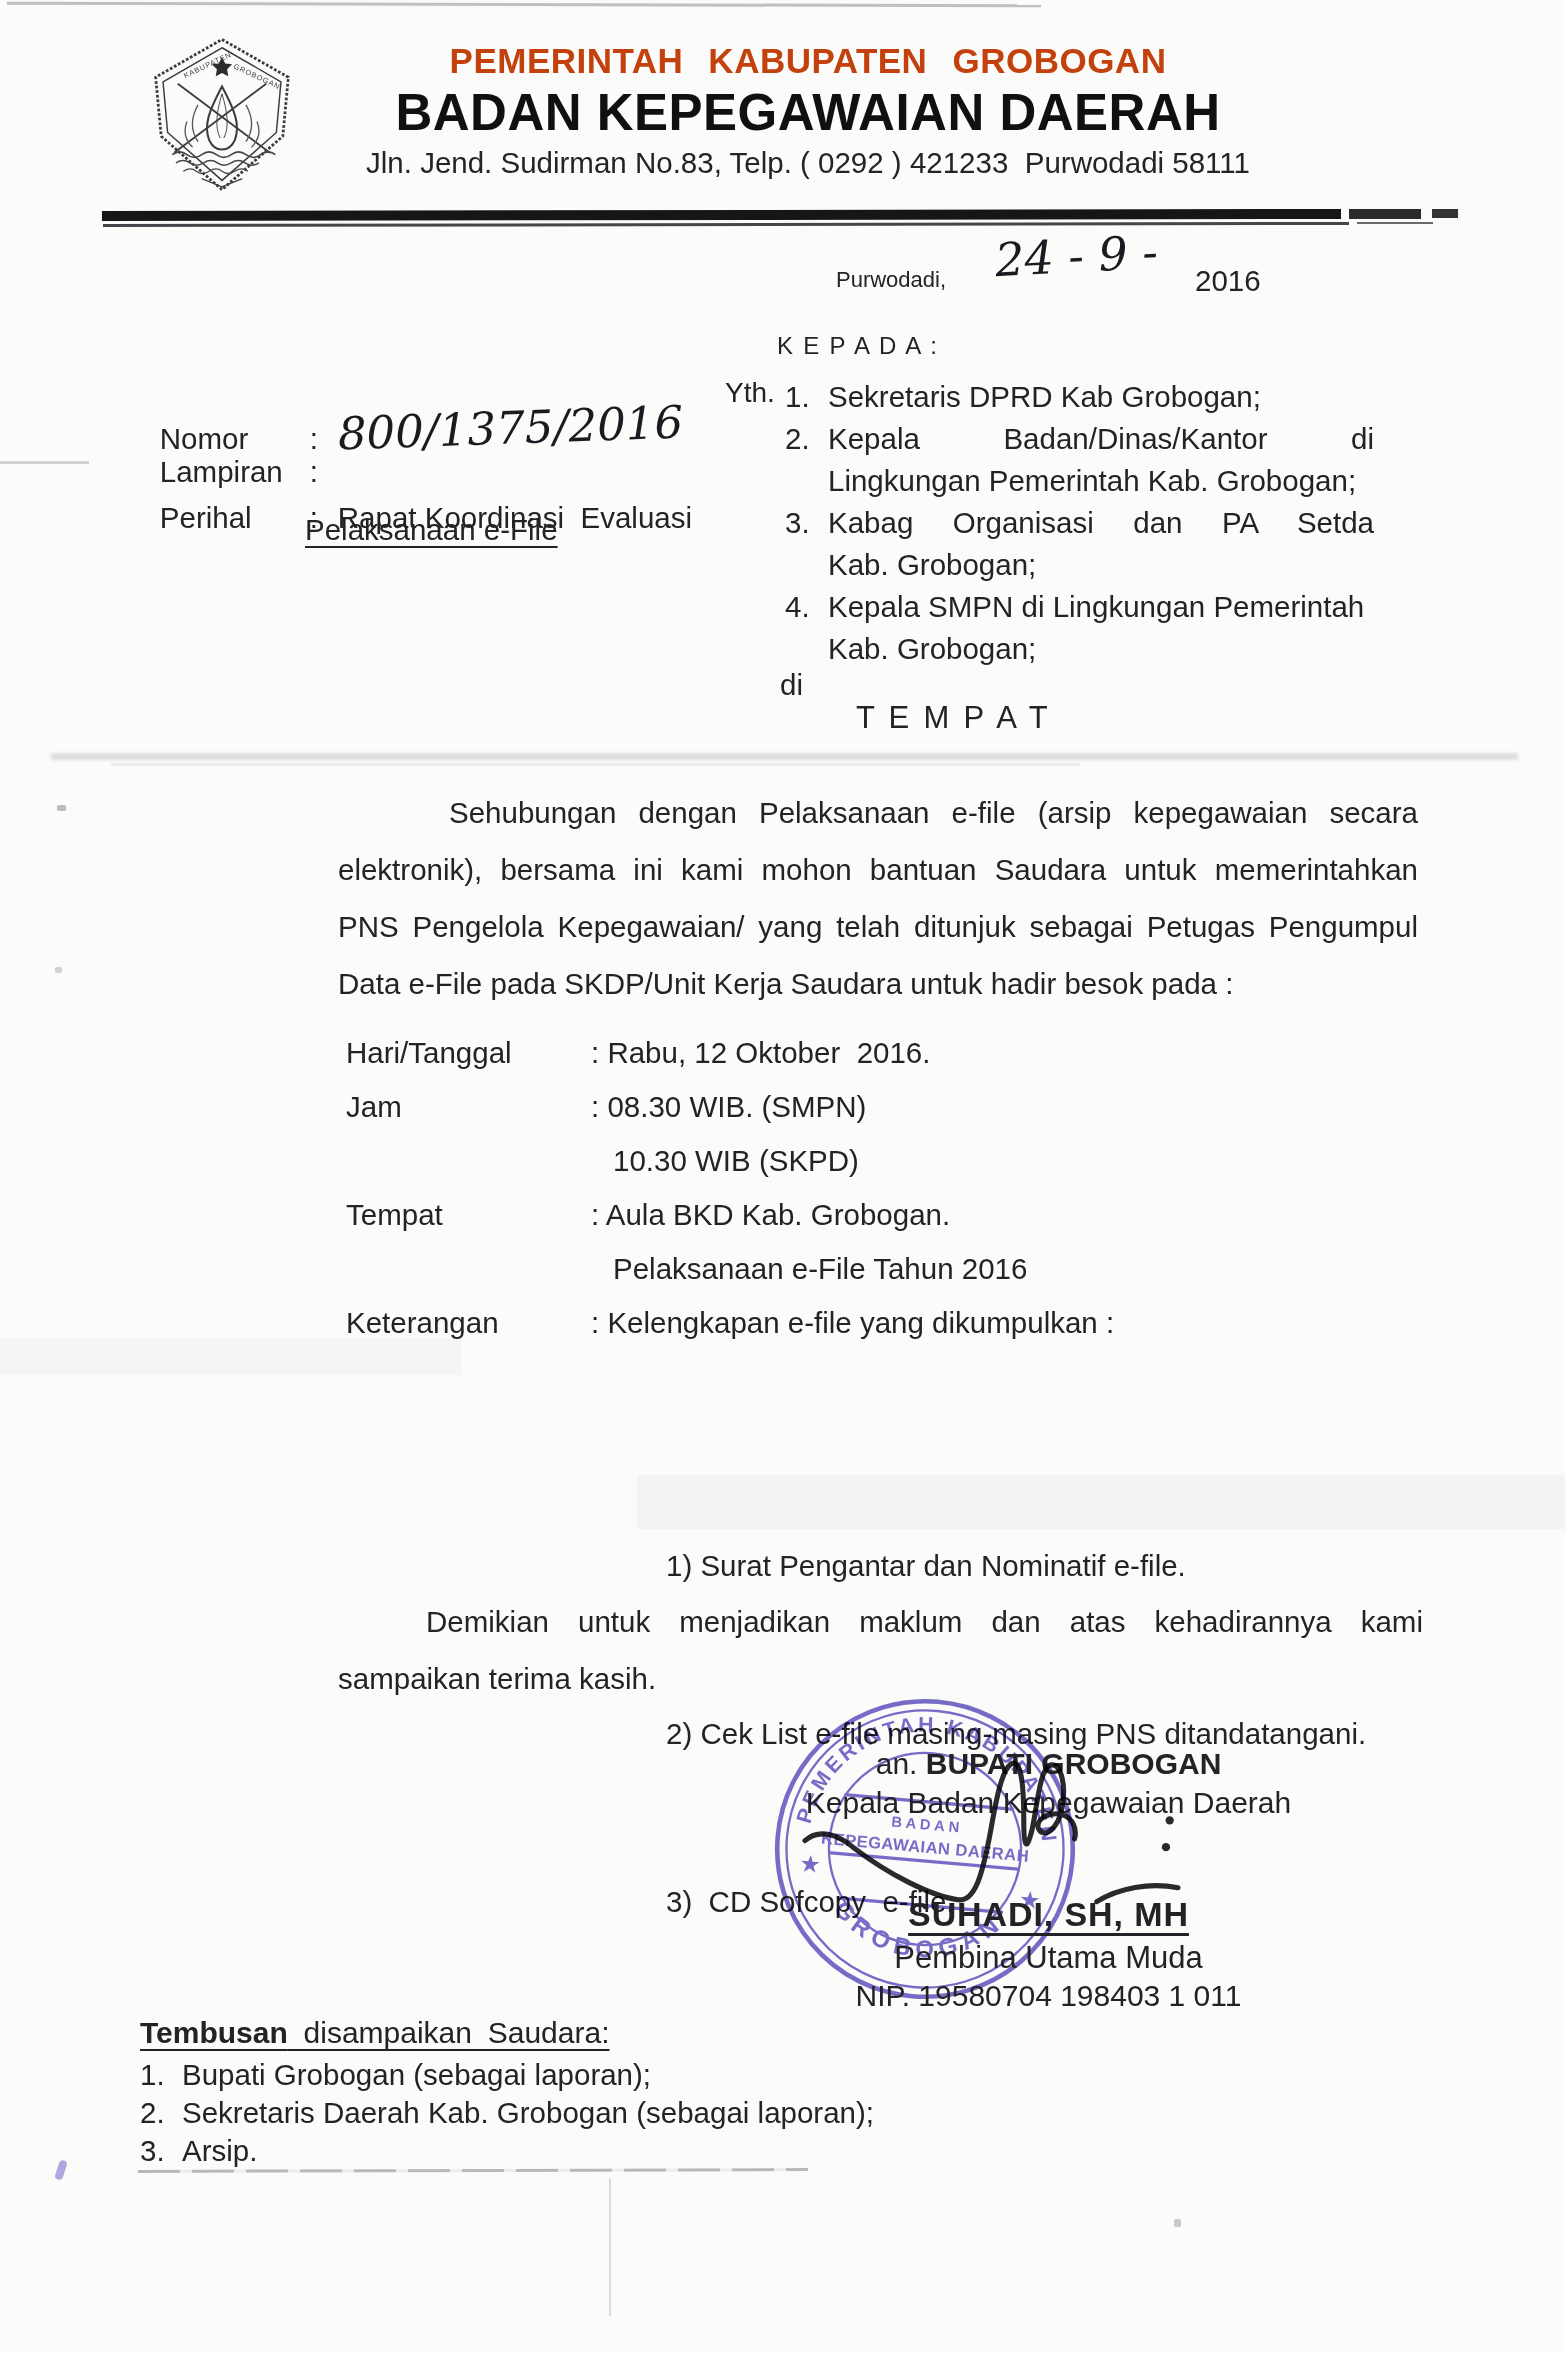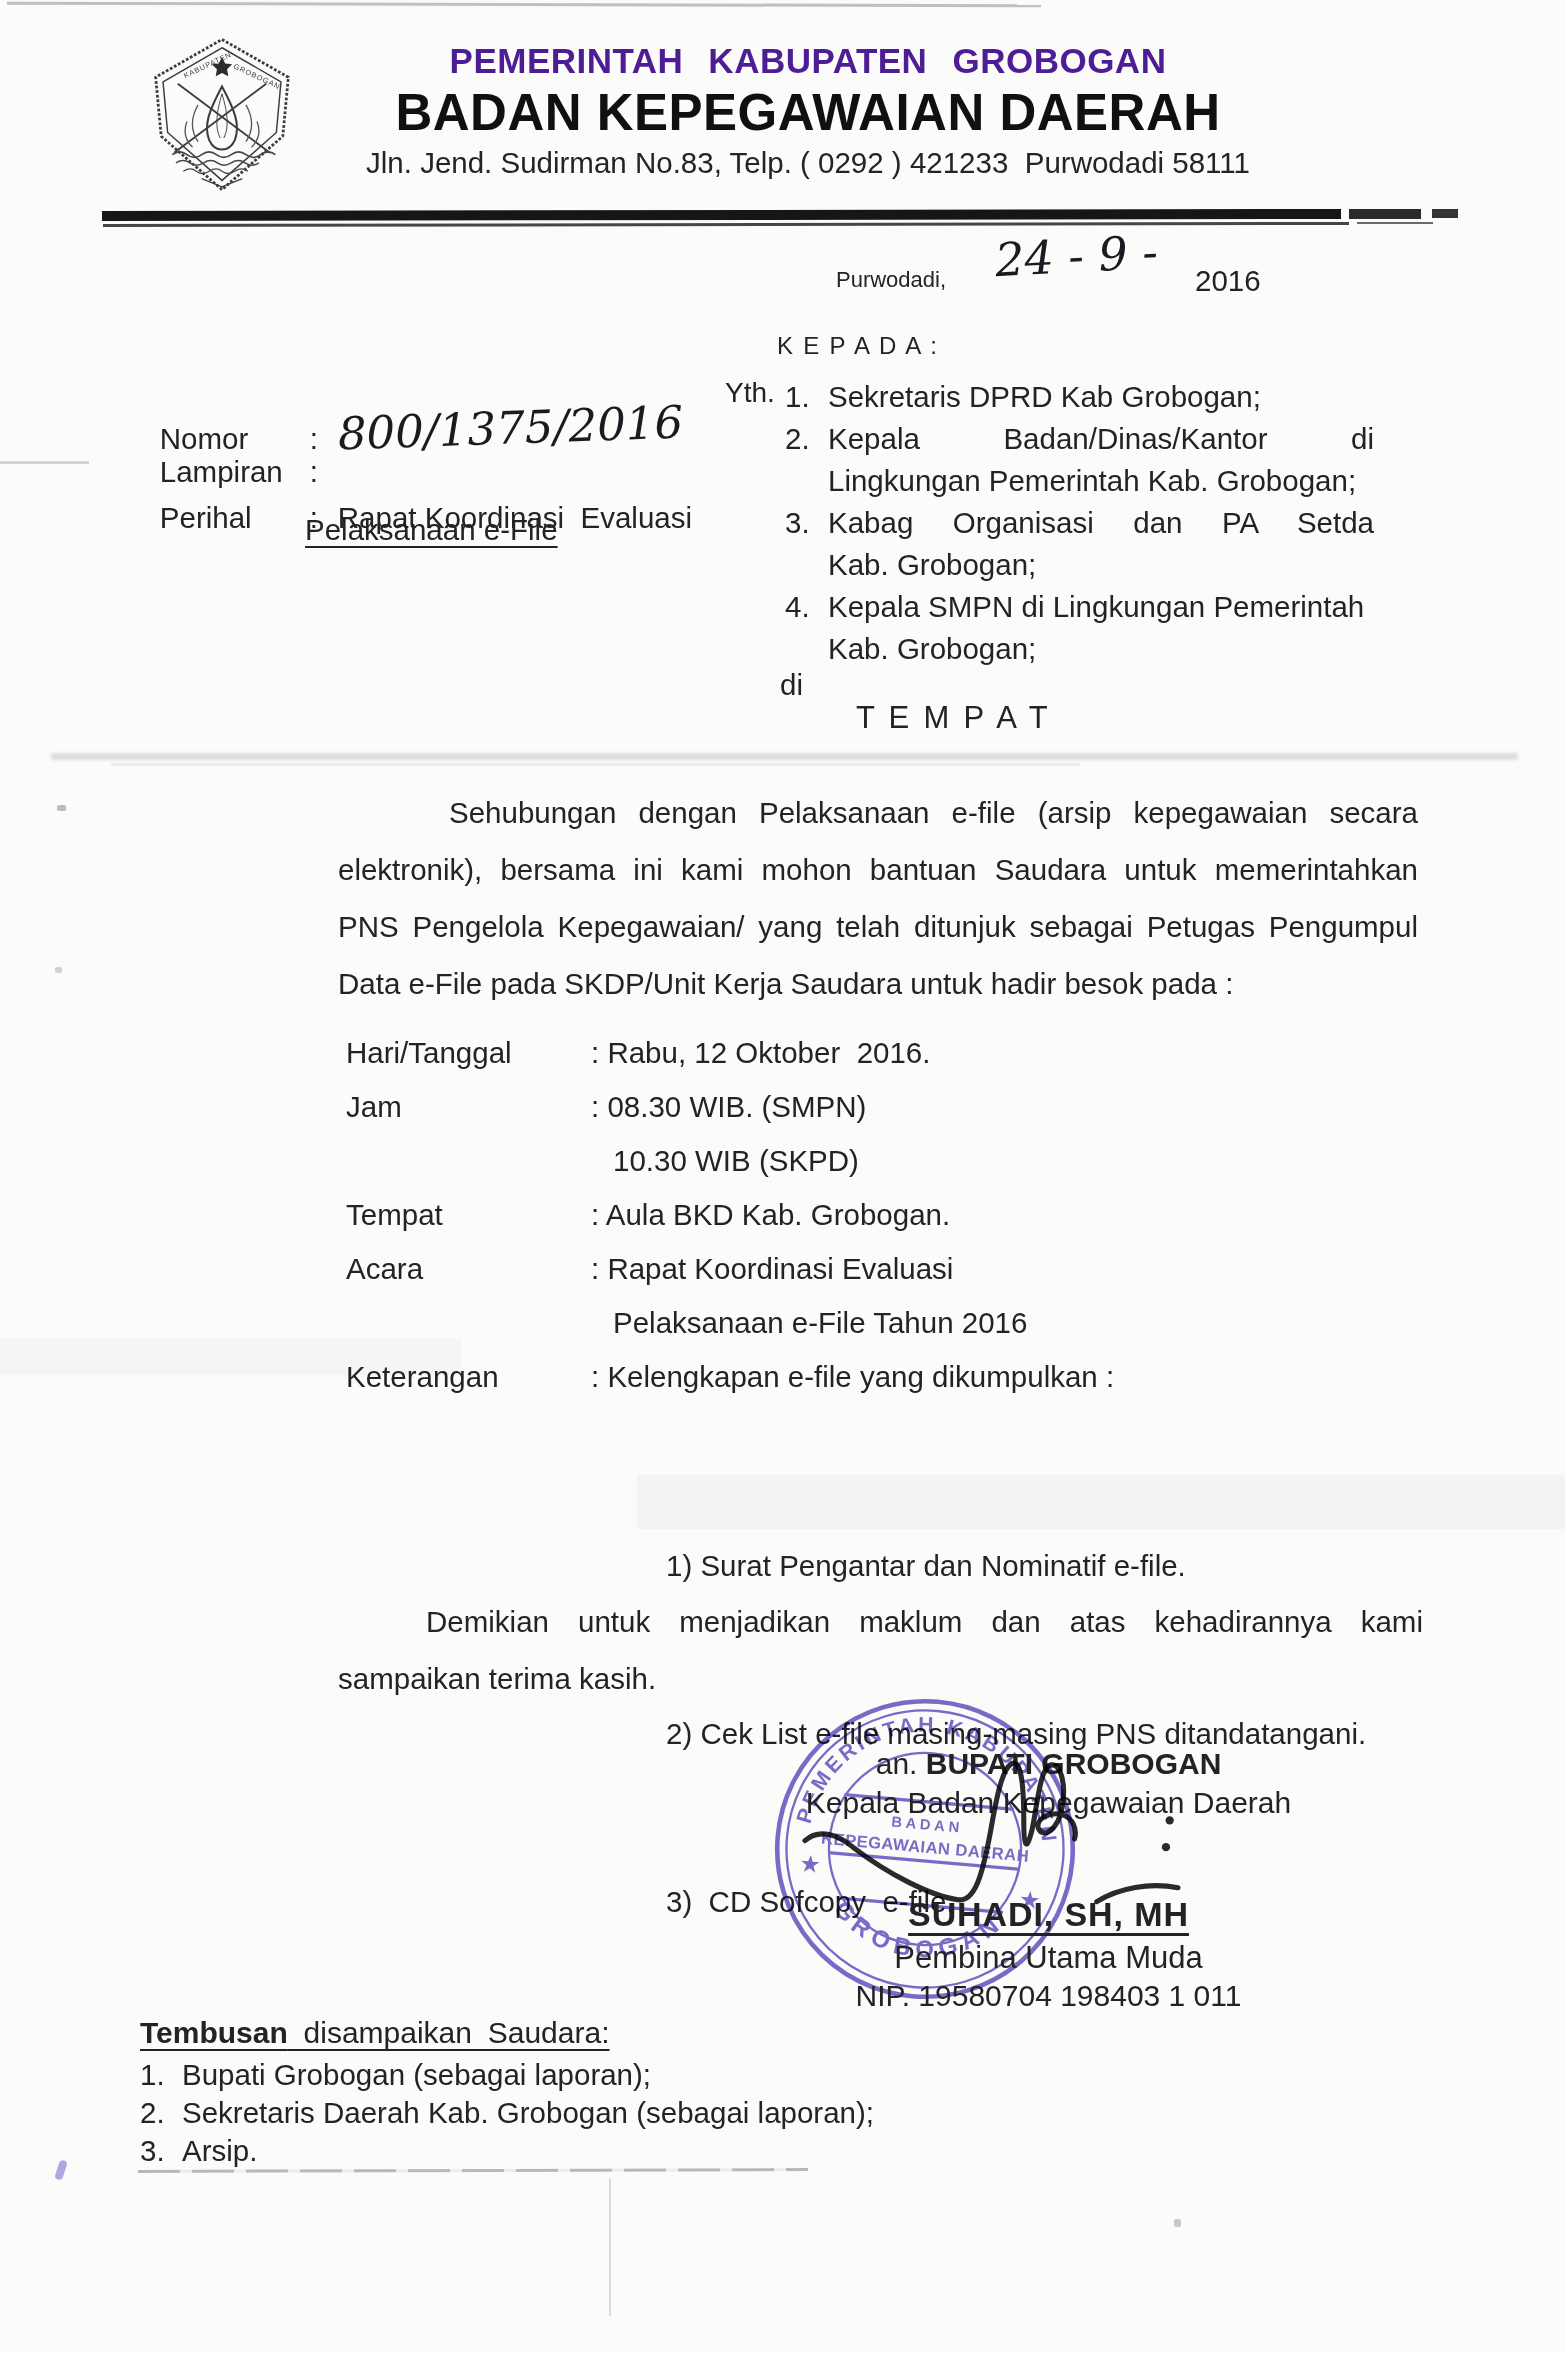--- a/index.html
+++ b/index.html
@@ -2,21 +2,21 @@
 <html style="font-size:14.8px"><head>
 <meta charset="utf-8">
 <title>Document</title>
 <style>
   html,body{margin:0;padding:0;background:#e8e8e6;}
   .page{position:relative;width:1565px;height:2353px;background:#fbfbf9;overflow:hidden;
         font-family:"Liberation Sans",sans-serif;color:#232327;}
   .abs{position:absolute;}
   
   .lh-wrap{left:314px;top:0;width:988px;text-align:center;}
-  .lh-gov{position:absolute;left:0;top:41px;width:100%;font-size:35px;font-weight:bold;color:#4c1d95;word-spacing:14.8px;letter-spacing:0.5px;}
+  .lh-gov{position:absolute;left:0;top:41px;width:100%;font-size:35px;font-weight:bold;color:#c2410c;word-spacing:14.8px;letter-spacing:0.5px;}
   .lh-agency{position:absolute;left:0;top:83px;width:100%;font-size:51px;font-weight:bold;color:#101012;letter-spacing:0.5px;}
   .lh-addr{position:absolute;left:0;top:146px;width:100%;font-size:29.5px;color:#242428;white-space:pre-wrap;}
   .rule{background:#161616;}
   
   .t32{font-size:29.5px;line-height:37px;}
   .hand{font-family:"DejaVu Serif",serif;font-style:italic;color:#1a1a20;}
   .ref-row{position:absolute;left:127px;font-size:29.5px;white-space:pre-wrap;}
   .rlabel{display:inline-block;width:150px;}
   .rcolon{display:inline-block;width:28px;}
   .u{text-decoration:underline;text-decoration-thickness:2.3px;text-underline-offset:5.5px;}
@@ -152,21 +152,20 @@
     <div class="stretch">elektronik), bersama ini kami mohon bantuan Saudara untuk memerintahkan</div>
     <div class="stretch">PNS Pengelola Kepegawaian/ yang telah ditunjuk sebagai Petugas Pengumpul</div>
     <div>Data e-File pada SKDP/Unit Kerja Saudara untuk hadir besok pada :</div>
   </div>
 
   <div class="abs details">
     <div class="drow"><span class="dlabel">Hari/Tanggal</span><span class="dvalue">: Rabu, 12 Oktober  2016.</span></div>
     <div class="drow"><span class="dlabel">Jam</span><span class="dvalue">: 08.30 WIB. (SMPN)</span></div>
     <div class="drow"><span class="dlabel"></span><span class="dvalue cont">10.30 WIB (SKPD)</span></div>
     <div class="drow"><span class="dlabel">Tempat</span><span class="dvalue">: Aula BKD Kab. Grobogan.</span></div>
-    <div class="drow"><span class="dlabel">Acara</span><span class="dvalue">: Rapat Koordinasi Evaluasi</span></div>
     <div class="drow"><span class="dlabel"></span><span class="dvalue cont">Pelaksanaan e-File Tahun 2016</span></div>
     <div class="drow"><span class="dlabel">Keterangan</span><span class="dvalue">: Kelengkapan e-file yang dikumpulkan :</span></div>
   </div>
 
   <div class="abs klist">
     <div>1) Surat Pengantar dan Nominatif e-file.</div>
     <div>2) Cek List e-file masing-masing PNS ditandatangani.</div>
     <div>3)  CD Sofcopy  e-file.</div>
   </div>
 

